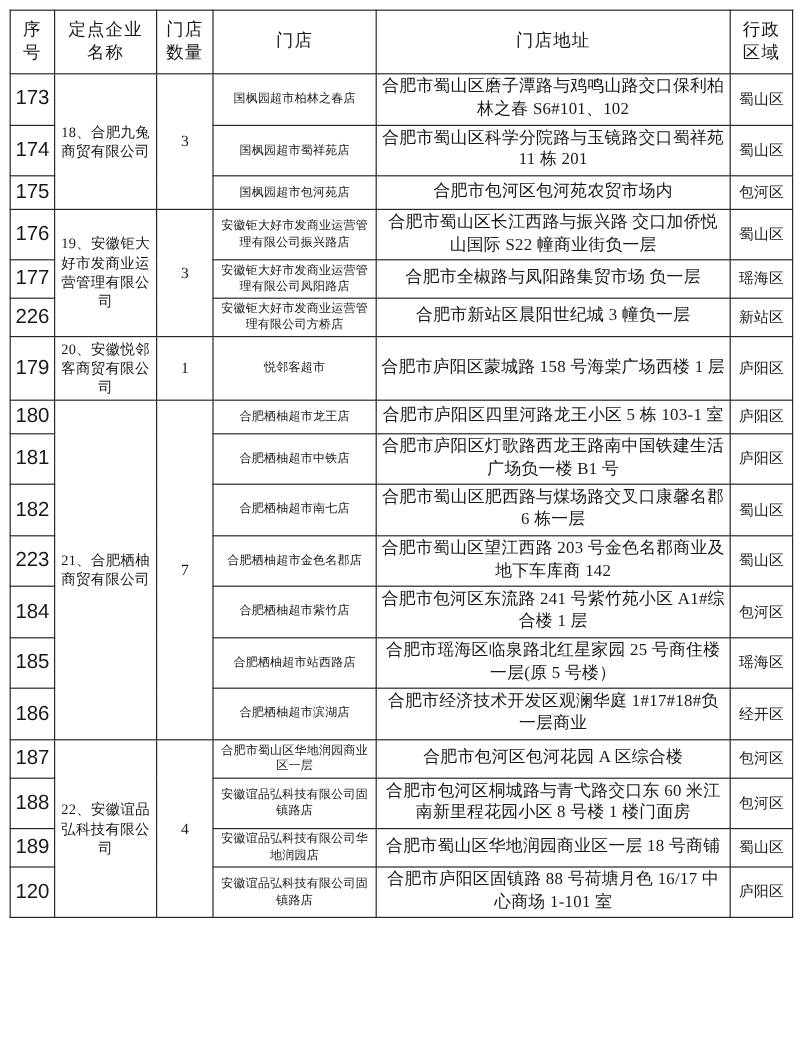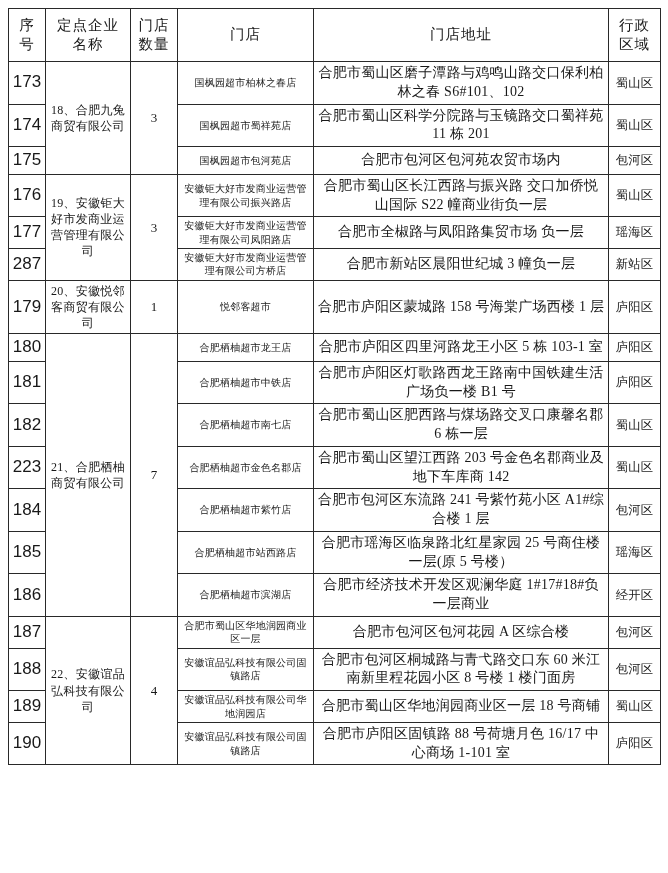--- a/index.html
+++ b/index.html
@@ -142,21 +142,21 @@
           <td class="addr-cell">合肥市蜀山区长江西路与振兴路 交口加侨悦山国际 S22 幢商业街负一层</td>
           <td class="region-cell">蜀山区</td>
         </tr>
         <tr>
           <td class="seq-cell">177</td>
           <td class="store-cell">安徽钜大好市发商业运营管理有限公司凤阳路店</td>
           <td class="addr-cell">合肥市全椒路与凤阳路集贸市场 负一层</td>
           <td class="region-cell">瑶海区</td>
         </tr>
         <tr>
-          <td class="seq-cell">287</td>
+          <td class="seq-cell">226</td>
           <td class="store-cell">安徽钜大好市发商业运营管理有限公司方桥店</td>
           <td class="addr-cell">合肥市新站区晨阳世纪城 3 幢负一层</td>
           <td class="region-cell">新站区</td>
         </tr>
         <tr>
           <td class="seq-cell">179</td>
           <td class="company-cell" rowspan="1">20、安徽悦邻客商贸有限公司</td>
           <td class="count-cell" rowspan="1">1</td>
           <td class="store-cell">悦邻客超市</td>
           <td class="addr-cell">合肥市庐阳区蒙城路 158 号海棠广场西楼 1 层</td>
@@ -220,20 +220,20 @@
           <td class="addr-cell">合肥市包河区桐城路与青弋路交口东 60 米江南新里程花园小区 8 号楼 1 楼门面房</td>
           <td class="region-cell">包河区</td>
         </tr>
         <tr>
           <td class="seq-cell">189</td>
           <td class="store-cell">安徽谊品弘科技有限公司华地润园店</td>
           <td class="addr-cell">合肥市蜀山区华地润园商业区一层 18 号商铺</td>
           <td class="region-cell">蜀山区</td>
         </tr>
         <tr>
-          <td class="seq-cell">190</td>
+          <td class="seq-cell">120</td>
           <td class="store-cell">安徽谊品弘科技有限公司固镇路店</td>
           <td class="addr-cell">合肥市庐阳区固镇路 88 号荷塘月色 16/17 中心商场 1-101 室</td>
           <td class="region-cell">庐阳区</td>
         </tr>
       </tbody>
   </table>
 </div>
 
 </body></html>

